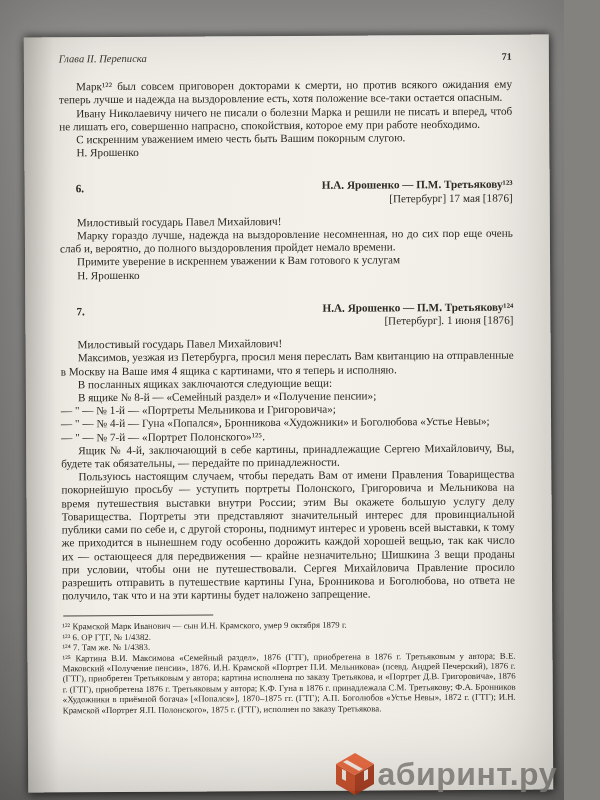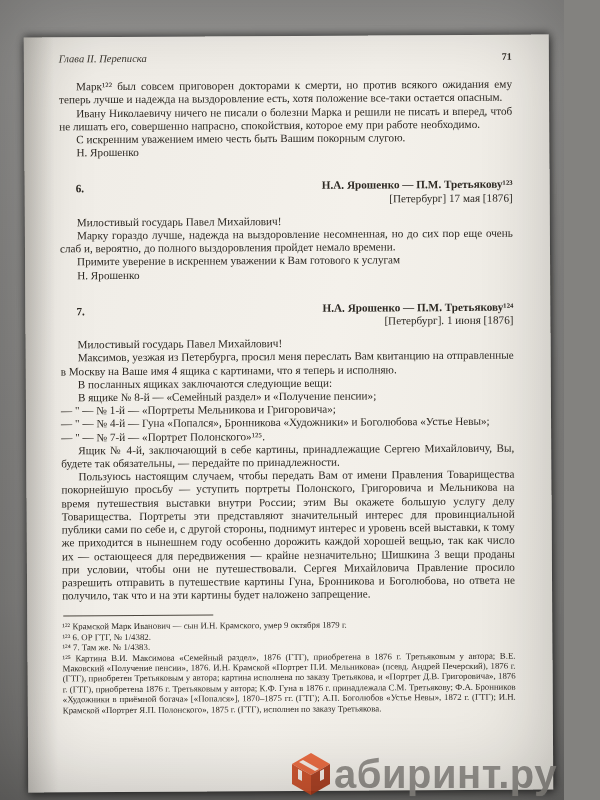--- a/index.html
+++ b/index.html
@@ -33,21 +33,21 @@
   .letter-right { text-align:right; }
   .letter-title { font-weight:bold; }
   .letter-date { font-weight:normal; }
 
   .footnotes { margin-top:13px; font-size:8.8px; line-height:10.4px; }
   .fn-rule { width:150px; border-top:1px solid #4d4840; margin:0 0 5px 1px; }
   .fn { text-indent:0; }
 
   .watermark { position:absolute; right:7px; bottom:3px; display:flex; align-items:center; opacity:0.93; }
   .wm-text { font-family:"Liberation Sans","DejaVu Sans",sans-serif; font-weight:bold;
-             font-size:40px; color:#8e8b86; letter-spacing:0.5px; margin-left:2px;
+             font-size:32px; color:#8e8b86; letter-spacing:0.5px; margin-left:2px;
              text-shadow:0 0 1px rgba(255,255,255,0.25); }
 </style>
 </head>
 <body>
 
 <div class="photo">
 
   <div class="page">
     <div class="gutter"></div>
     <div class="content">

